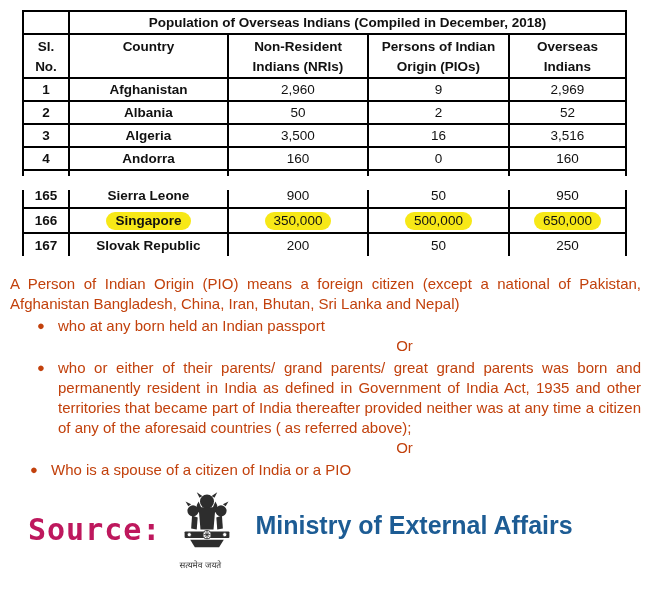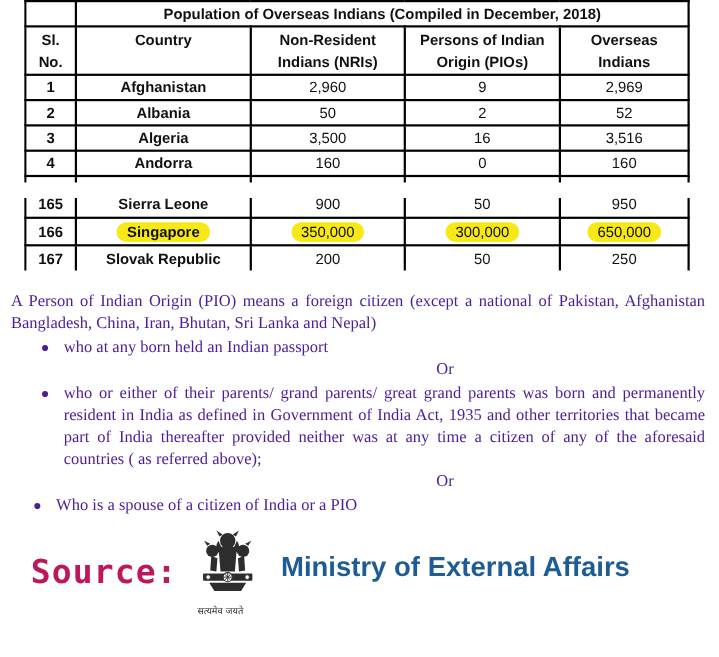--- a/index.html
+++ b/index.html
@@ -1,20 +1,21 @@
 <!DOCTYPE html>
 <html style="--hl: #f7e817; --blue: #1d5c94; --gray: #6d6d6d;"><head>
 <meta charset="utf-8">
 <style>
   html,body{margin:0;padding:0;background:#fff;}
   .page{
     position:relative;
     width:654px;height:597px;
     background:#fff;
     overflow:hidden;
+    padding-top:10px;
     box-sizing:border-box;
     font-family:"Liberation Sans",sans-serif;
   }
   
   .table-fragment{
     margin-left:22px;
     width:608px;
     overflow:hidden;
     position:relative;
   }
@@ -55,24 +56,24 @@
   .hl{
     background:var(--hl,#f7e817);
     padding:1px 9px 2px 9px;
     display:inline-block;
     border-radius:9px;
   }
   .hl.hlb{font-weight:bold;}
   
   .definition{
     margin:18px 13px 0 10px;
-    font-family:Liberation Serif, serif;
+    font-family:Liberation Sans, sans-serif;
     font-size:15px;
     line-height:20px;
-    color:#4c1d95;
+    color:#c2410c;
   }
   .definition .intro{
     margin:0;
     text-align:justify;
   }
   .bullet{display:flex;margin-top:2px;}
   .bullet .dot{width:21px;flex:none;font-size:13px;}
   .bullet.b1{padding-left:27px;}
   .bullet.b2{padding-left:27px;}
   .bullet.b2 .btxt{text-align:justify;display:block;flex:1;}
@@ -202,21 +203,21 @@
             <td class="b">165</td>
             <td class="b">Sierra Leone</td>
             <td class="n">900</td>
             <td class="n">50</td>
             <td class="n">950</td>
           </tr>
           <tr>
             <td class="b">166</td>
             <td class="b"><span class="hl hlb">Singapore</span></td>
             <td class="n"><span class="hl">350,000</span></td>
-            <td class="n"><span class="hl">300,000</span></td>
+            <td class="n"><span class="hl">500,000</span></td>
             <td class="n"><span class="hl">650,000</span></td>
           </tr>
           <tr>
             <td class="b">167</td>
             <td class="b">Slovak Republic</td>
             <td class="n">200</td>
             <td class="n">50</td>
             <td class="n">250</td>
           </tr>
         </tbody>

